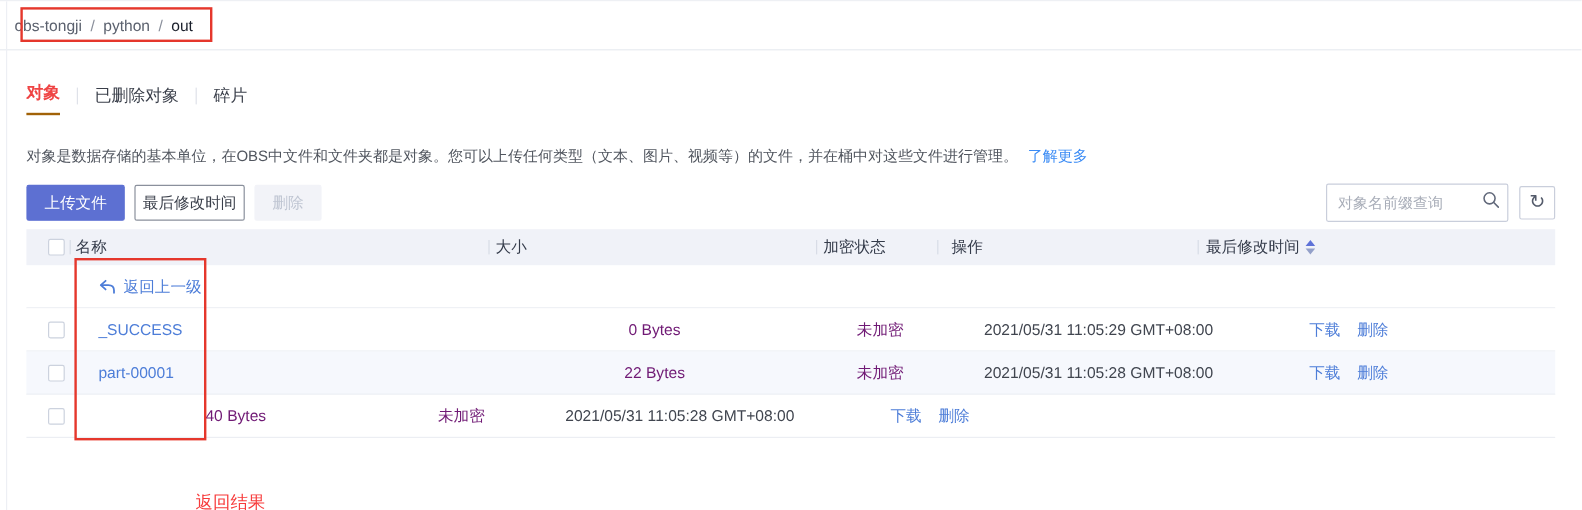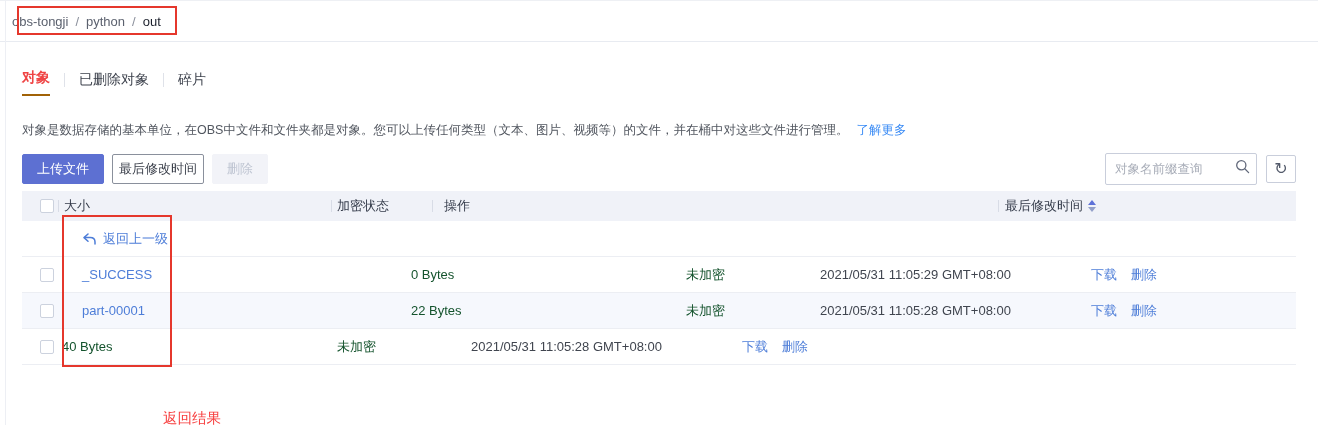--- a/index.html
+++ b/index.html
@@ -66,21 +66,21 @@
   .col-size { width:273px; padding-left:6px; }
   .col-enc  { width:101px; padding-left:6px; }
   .col-mod  { width:298px; padding-left:7px; }
   .col-op   { flex:1; padding-left:12px; }
   .t-head .cell:not(.col-cb)::before {
     content:""; position:absolute; left:0; top:9px; width:1px; height:12px; background:#d8dce6;
   }
   .t-body-row .col-name { padding-left:24px; }
   .t-body-row .col-size { padding-left:4px; }
   .t-body-row .col-mod  { padding-left:39px; color:#40454f; }
-  .t-body-row .col-size, .t-body-row .col-enc { color:#14532d; }
+  .t-body-row .col-size, .t-body-row .col-enc { color:#701a75;justify-content:center; }
 
   .checkbox { width:14px; height:14px; border:1px solid #ccd2de; border-radius:2px; background:#fff; margin-left:18px; cursor:pointer; }
 
   .sort-icon { display:inline-flex; flex-direction:column; margin-left:5px; cursor:pointer; }
   .sort-icon .up   { width:0; height:0; border-left:4px solid transparent; border-right:4px solid transparent; border-bottom:5px solid #5e72d8; margin-bottom:2px; }
   .sort-icon .down { width:0; height:0; border-left:4px solid transparent; border-right:4px solid transparent; border-top:5px solid #93a0c9; }
 
   .back-row { height:36px; display:flex; align-items:center; padding-left:60px; border-bottom:1px solid #eceef3; }
   .back-link { display:flex; align-items:center; color:#4d7dd8; cursor:pointer; }
   .back-link svg { margin-right:7px; }
@@ -137,20 +137,23 @@
     </div>
   </div>
 </div>
 
 <div class="obj-table">
 
   <div class="t-row t-head">
     <div class="cell col-cb">
       <span class="checkbox"></span>
     </div>
+    <div class="cell col-name">
+        <span>名称</span>
+      </div>
     <div class="cell col-size">
         <span>大小</span>
       </div>
     <div class="cell col-enc">
         <span>加密状态</span>
       </div>
     <div class="cell col-op">
         <span>操作</span>
       </div>
     <div class="cell col-mod">

